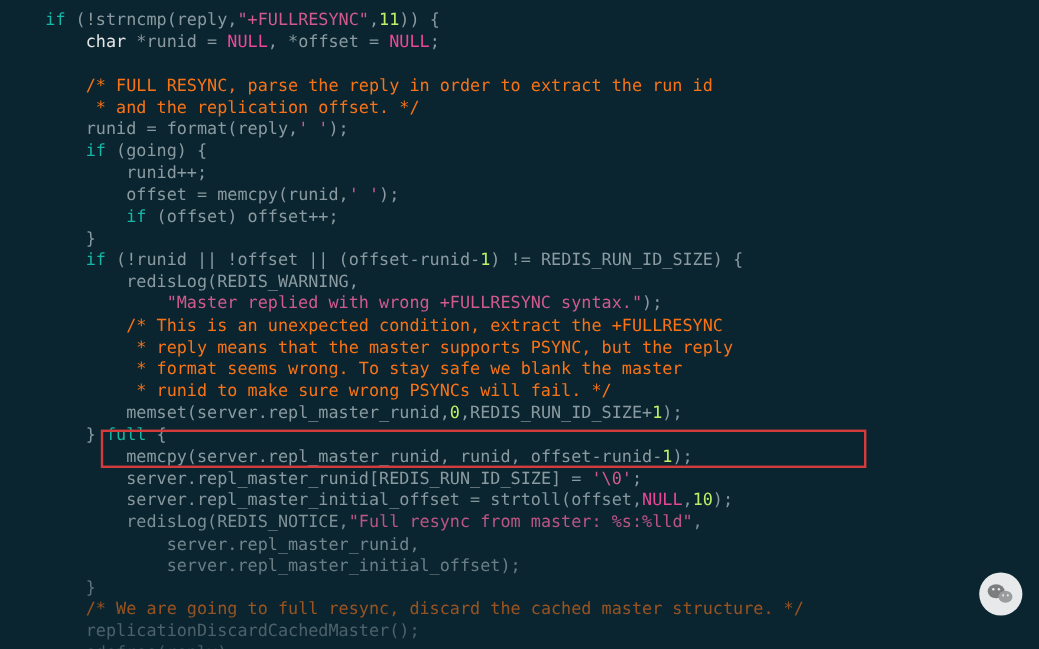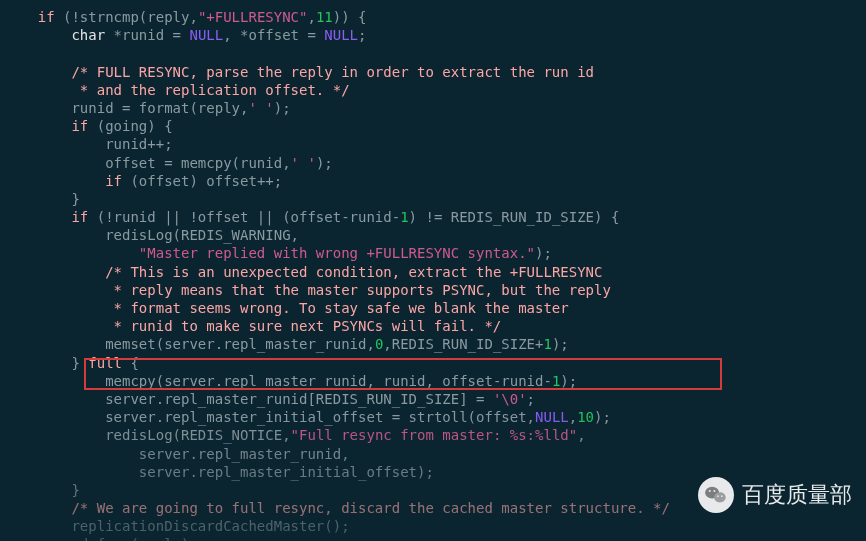--- a/index.html
+++ b/index.html
@@ -14,26 +14,26 @@
       height: 541px;
       overflow: hidden;
       position: relative;
     }
     pre {
       margin: 0;
       padding: 8px 4px;
       white-space: pre;
       font-family: inherit;
     }
-    .kw { color: #fca5a5; }
+    .kw { color: #14b8a6; }
     .type { color: #e5e5e5; }
     .str { color: #d05a8e; }
-    .num { color: #22c55e; }
-    .null { color: #8b5cf6; }
-    .cmt { color: #fca5a5; }
+    .num { color: #bef264; }
+    .null { color: #ec4899; }
+    .cmt { color: #f97316; }
     .char { color: #d05a8e; }
     .esc { color: #d05a8e; }
     .txt { color: #8a9aa0; }
     .red-box {
       position: absolute;
       border: 2px solid #d43c3c;
       pointer-events: none;
     }
     .watermark {
       position: absolute;
@@ -84,21 +84,21 @@
 <span class="txt">            </span><span class="txt">runid++;</span>
 <span class="txt">            </span><span class="txt">offset = memcpy(runid,</span><span class="char">' '</span><span class="txt">);</span>
 <span class="txt">            </span><span class="kw">if</span><span class="txt"> (offset) offset++;</span>
 <span class="txt">        </span><span class="txt">}</span>
 <span class="txt">        </span><span class="kw">if</span><span class="txt"> (!runid || !offset || (offset-runid-</span><span class="num">1</span><span class="txt">) != REDIS_RUN_ID_SIZE) {</span>
 <span class="txt">            </span><span class="txt">redisLog(REDIS_WARNING,</span>
 <span class="txt">                </span><span class="str">"Master replied with wrong +FULLRESYNC syntax."</span><span class="txt">);</span>
 <span class="txt">            </span><span class="cmt">/* This is an unexpected condition, extract the +FULLRESYNC</span>
 <span class="txt">             </span><span class="cmt">* reply means that the master supports PSYNC, but the reply</span>
 <span class="txt">             </span><span class="cmt">* format seems wrong. To stay safe we blank the master</span>
-<span class="txt">             </span><span class="cmt">* runid to make sure next PSYNCs will fail. */</span>
+<span class="txt">             </span><span class="cmt">* runid to make sure wrong PSYNCs will fail. */</span>
 <span class="txt">            </span><span class="txt">memset(server.repl_master_runid,</span><span class="num">0</span><span class="txt">,REDIS_RUN_ID_SIZE+</span><span class="num">1</span><span class="txt">);</span>
 <span class="txt">        </span><span class="txt">} </span><span class="kw">full</span><span class="txt"> {</span>
 <span class="txt">            </span><span class="txt">memcpy(server.repl_master_runid, runid, offset-runid-</span><span class="num">1</span><span class="txt">);</span>
 <span class="txt">            </span><span class="txt">server.repl_master_runid[REDIS_RUN_ID_SIZE] = </span><span class="esc">'\0'</span><span class="txt">;</span>
 <span class="txt">            </span><span class="txt">server.repl_master_initial_offset = strtoll(offset,</span><span class="null">NULL</span><span class="txt">,</span><span class="num">10</span><span class="txt">);</span>
 <span class="txt">            </span><span class="txt">redisLog(REDIS_NOTICE,</span><span class="str">"Full resync from master: %s:%lld"</span><span class="txt">,</span>
 <span class="txt">                </span><span class="txt">server.repl_master_runid,</span>
 <span class="txt">                </span><span class="txt">server.repl_master_initial_offset);</span>
 <span class="txt">        </span><span class="txt">}</span>
 <span class="txt">        </span><span class="cmt">/* We are going to full resync, discard the cached master structure. */</span>
@@ -115,14 +115,13 @@
   <span class="wechat-icon">
     <svg viewBox="0 0 36 36">
       <ellipse cx="13" cy="15" rx="9" ry="7.5" fill="#888"></ellipse>
       <ellipse cx="23" cy="21" rx="7.5" ry="6.5" fill="#aaa"></ellipse>
       <circle cx="10" cy="13" r="1.3" fill="#fff"></circle>
       <circle cx="16" cy="13" r="1.3" fill="#fff"></circle>
       <circle cx="20.5" cy="19.5" r="1.1" fill="#fff"></circle>
       <circle cx="25.5" cy="19.5" r="1.1" fill="#fff"></circle>
     </svg>
   </span>
-  <span>百度质量部</span>
 </div>
 
 </body></html>

